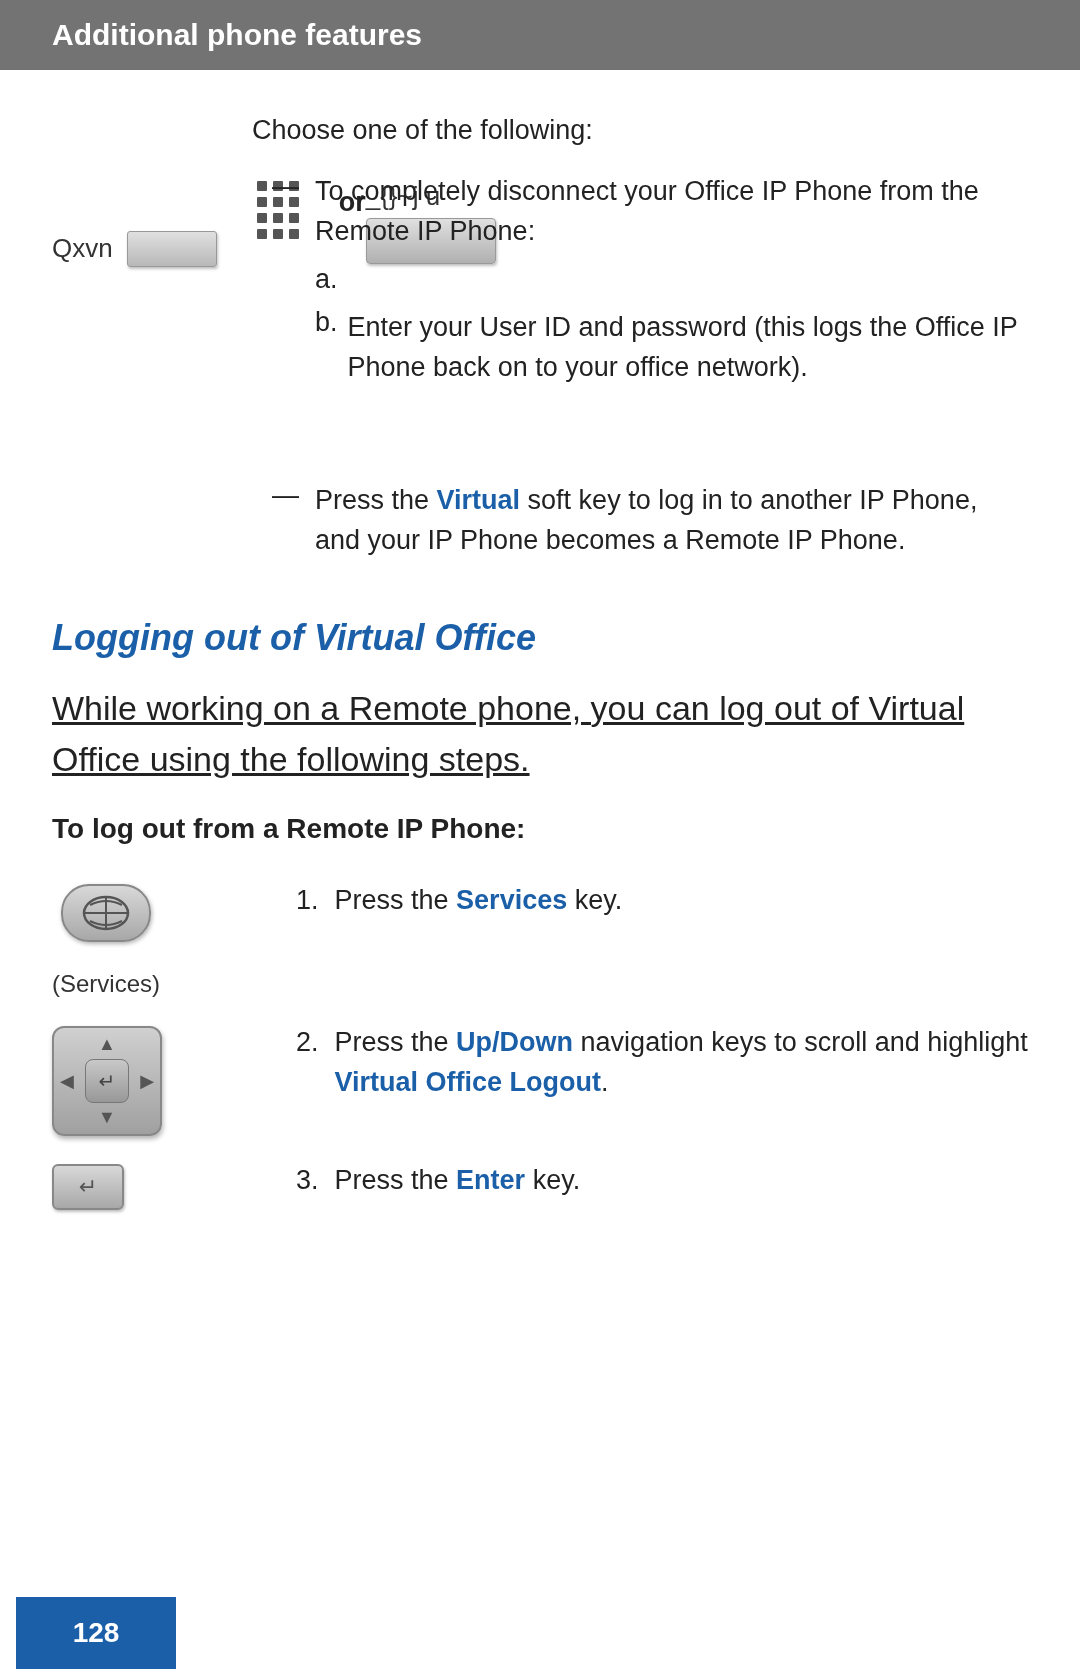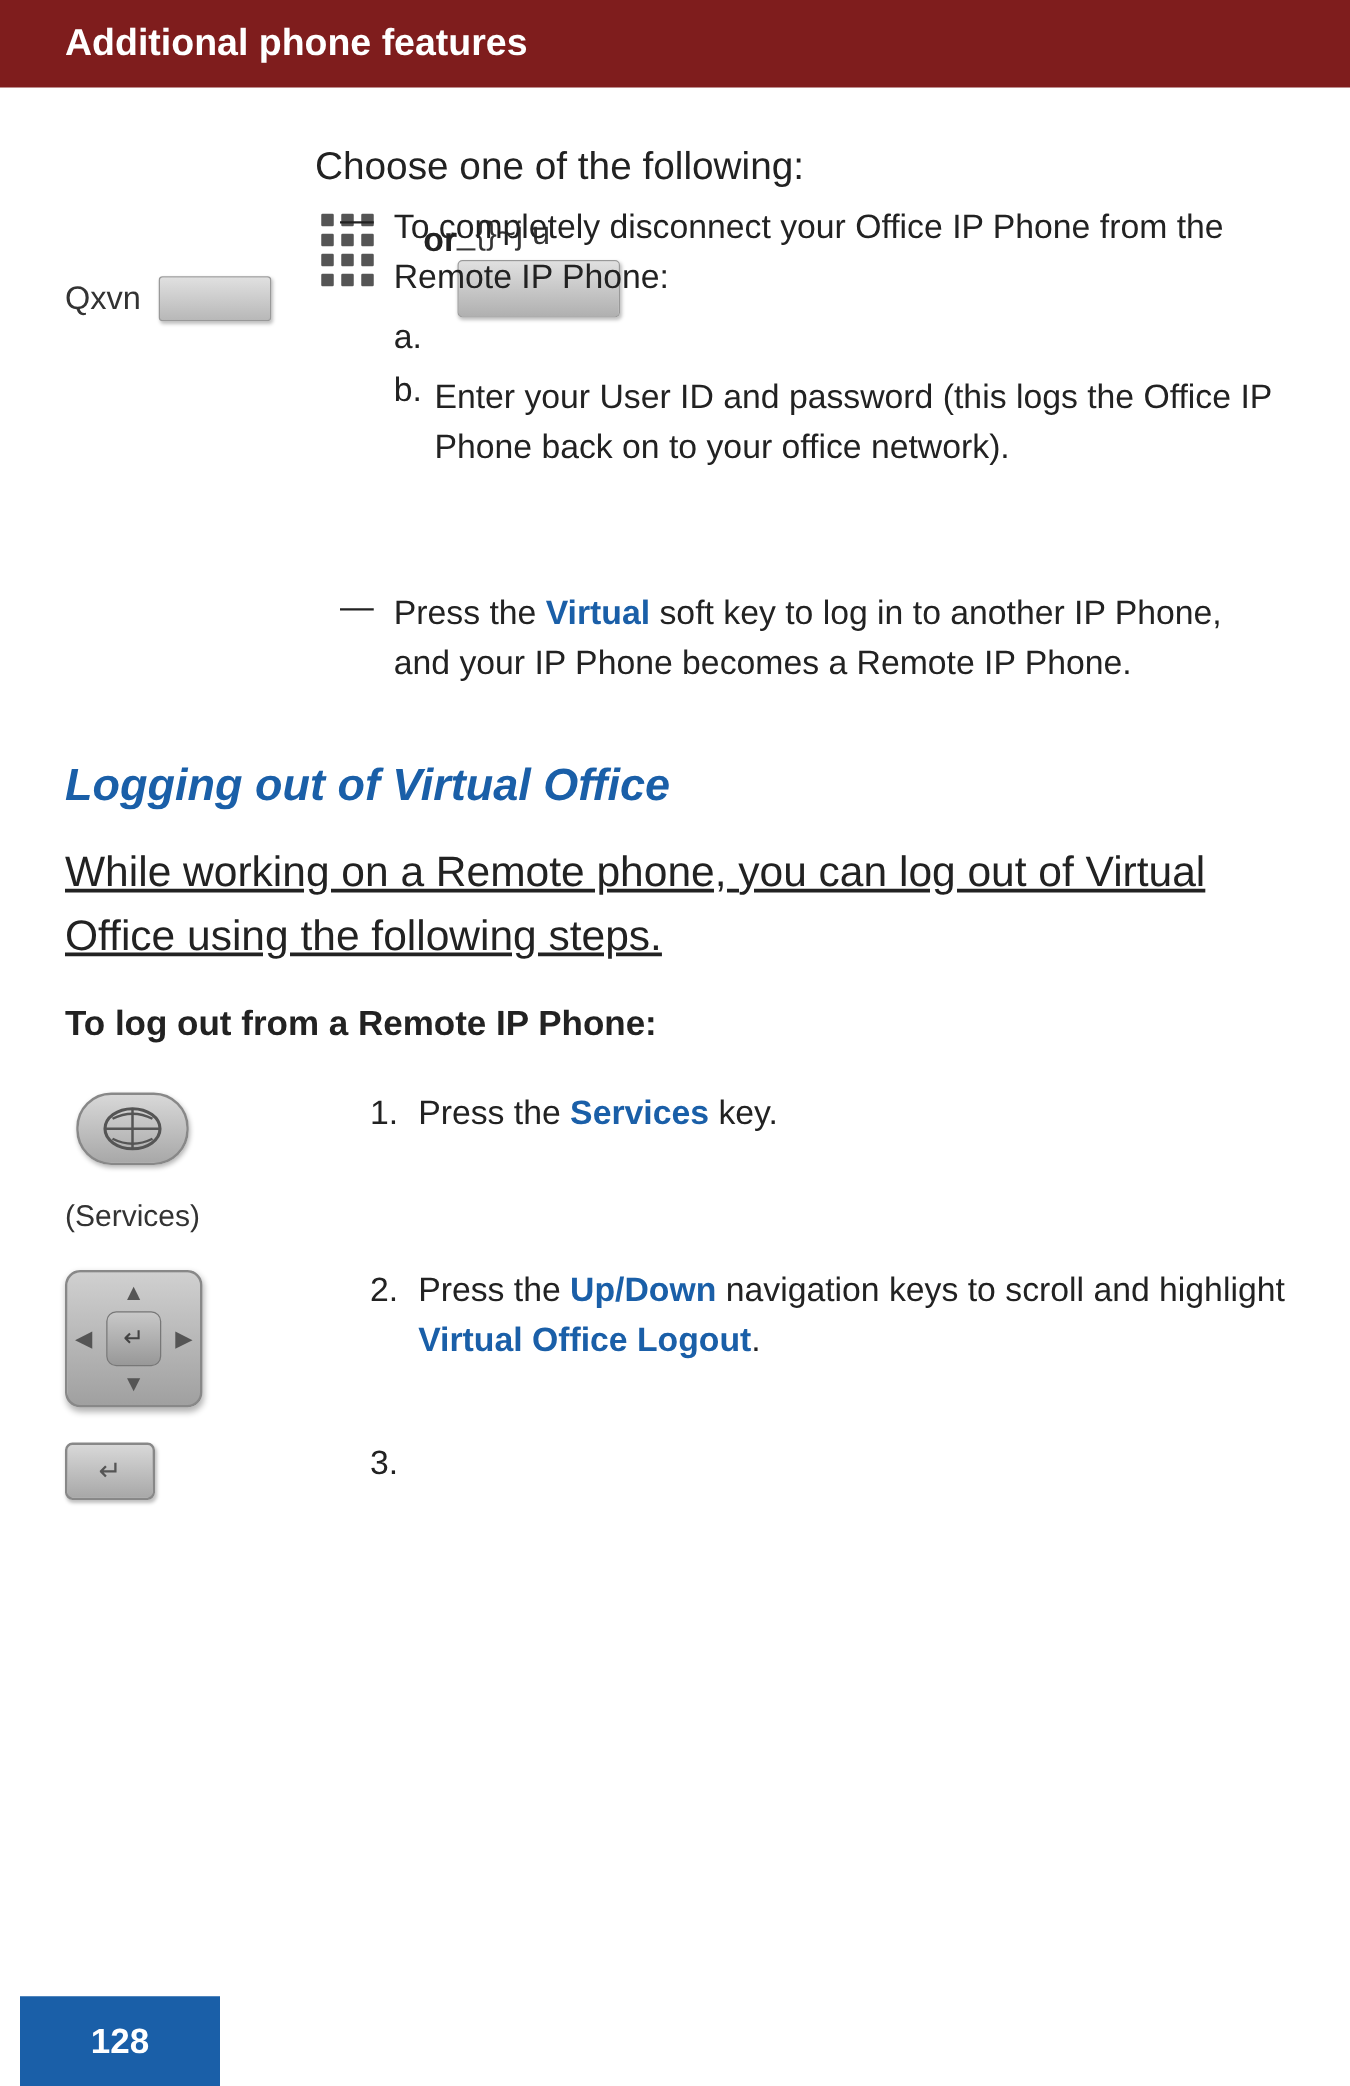--- a/index.html
+++ b/index.html
@@ -9,21 +9,21 @@
       min-height: 1669px;
       background: #ffffff;
       font-family: Arial, Helvetica, sans-serif;
       font-size: 28px;
       color: #222;
       position: relative;
     }
 
     
     .header-bar {
-      background: #7f1d1d;
+      background: #737373;
       padding: 18px 52px;
       margin-bottom: 40px;
     }
     .header-bar span {
       color: #ffffff;
       font-weight: bold;
       font-size: 30px;
     }
 
     
@@ -35,22 +35,22 @@
     .section-heading {
       font-weight: bold;
       font-size: 28px;
       margin-bottom: 28px;
       line-height: 1.4;
     }
 
     
     .sub-para {
       margin-left: 200px;
-      margin-bottom: 4px;
-      font-size: 31px;
+      margin-bottom: 20px;
+      font-size: 27px;
       line-height: 1.5;
     }
 
     .dash-item {
       display: flex;
       gap: 16px;
       margin-bottom: 16px;
     }
 
     .dash-char {
@@ -402,20 +402,23 @@
     </div>
   </div>
 
   <div class="instruction-row" style="margin-top:20px;">
     <div class="icon-col" style="width:220px; align-items:center;">
       <div class="enter-key">↵</div>
     </div>
     <div class="text-col">
       <div class="numbered-item">
         <span class="num">3.</span>
+        <span>
+          Press the <span class="blue">Enter</span> key.
+        </span>
       </div>
     </div>
   </div>
 
 </div>
 
 <div class="footer">
   <span>128</span>
 </div>
 

